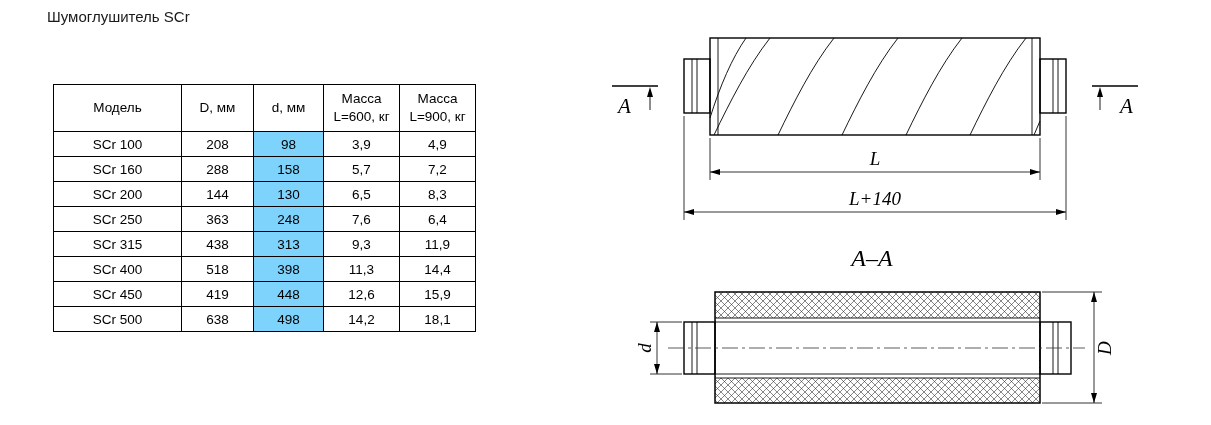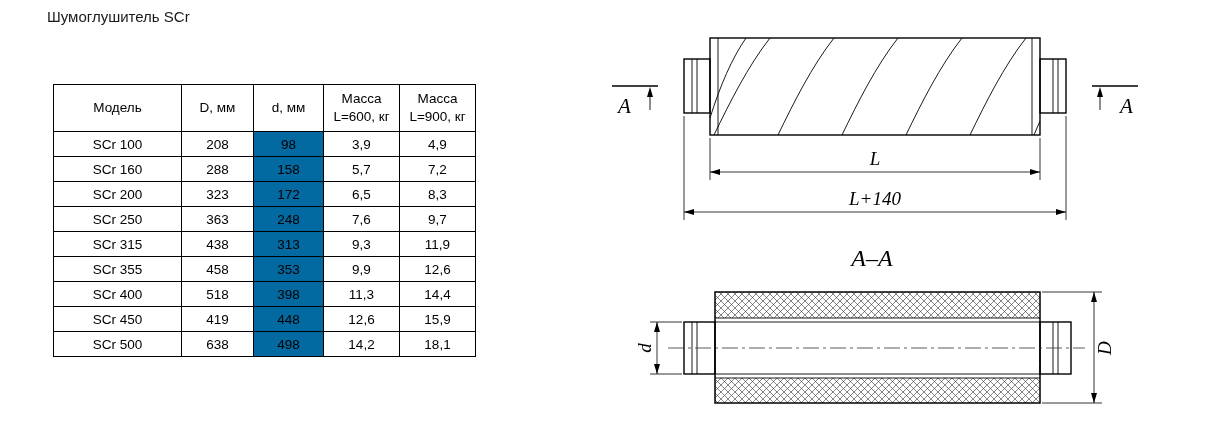--- a/index.html
+++ b/index.html
@@ -36,21 +36,21 @@
     font-weight: 400;
     background: #fff;
   }
   .spec-table th { height: 44px; line-height: 1.25; }
   .spec-table td { height: 22px; }
   .col-model  { width: 128px; }
   .col-D      { width: 72px; }
   .col-d      { width: 70px; }
   .col-m600   { width: 76px; }
   .col-m900   { width: 76px; }
-  .spec-table td.shaded { background: #0369a1; }
+  .spec-table td.shaded { background: #7dd3fc; }
   .hdr-2line div { line-height: 1.3; }
   svg.drawing { position: absolute; left: 0; top: 0; }
   .thick { stroke: #000; stroke-width: 1.4; fill: none; }
   .thin  { stroke: #000; stroke-width: 0.9; fill: none; }
   .hair  { stroke: #000; stroke-width: 0.8; fill: none; }
   .dimtext {
     font-family: "Liberation Serif", serif;
     font-style: italic;
     font-size: 19px;
     fill: #000;
@@ -108,45 +108,38 @@
       </tr>
       <tr>
         <td>SCr 160</td>
         <td>288</td>
         <td class="shaded">158</td>
         <td>5,7</td>
         <td>7,2</td>
       </tr>
       <tr>
         <td>SCr 200</td>
-        <td>323</td>
-        <td class="shaded">172</td>
+        <td>144</td>
+        <td class="shaded">130</td>
         <td>6,5</td>
         <td>8,3</td>
       </tr>
       <tr>
         <td>SCr 250</td>
         <td>363</td>
         <td class="shaded">248</td>
         <td>7,6</td>
-        <td>9,7</td>
+        <td>6,4</td>
       </tr>
       <tr>
         <td>SCr 315</td>
         <td>438</td>
         <td class="shaded">313</td>
         <td>9,3</td>
         <td>11,9</td>
-      </tr>
-      <tr>
-        <td>SCr 355</td>
-        <td>458</td>
-        <td class="shaded">353</td>
-        <td>9,9</td>
-        <td>12,6</td>
       </tr>
       <tr>
         <td>SCr 400</td>
         <td>518</td>
         <td class="shaded">398</td>
         <td>11,3</td>
         <td>14,4</td>
       </tr>
       <tr>
         <td>SCr 450</td>

